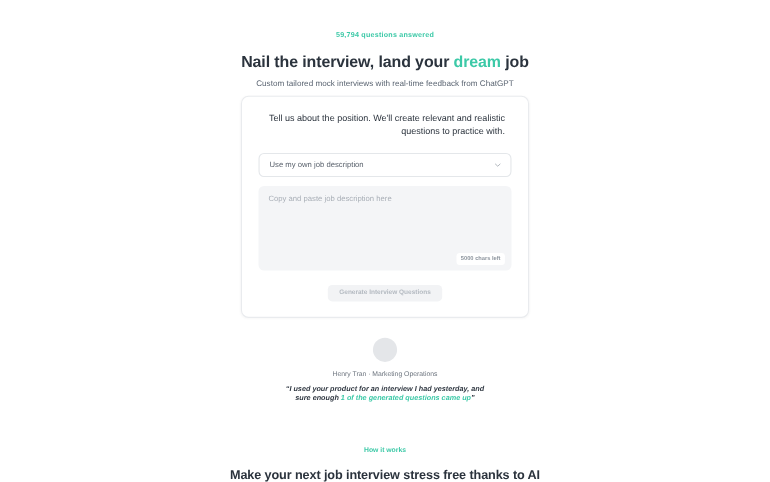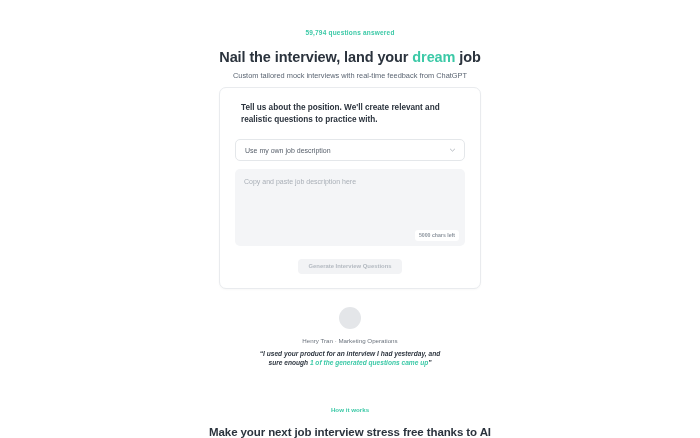--- a/index.html
+++ b/index.html
@@ -65,23 +65,23 @@
     top: 87px;
     width: 262px;
     background: #ffffff;
     border: 1px solid #e9ebee;
     border-radius: 7px;
     padding: 14px 15px 14px 15px;
     box-shadow: 0 1px 2px rgba(18, 24, 33, 0.03);
   }
 
   .card-title {
-    text-align: left;
+    text-align: right;
     font-size: 8.2px;
-    font-weight: 700;
+    font-weight: 400;
     line-height: 12px;
     color: #2b333d;
     padding: 0 6px;
   }
 
   .select-wrap {
     position: relative;
     margin-top: 13px;
   }
 

